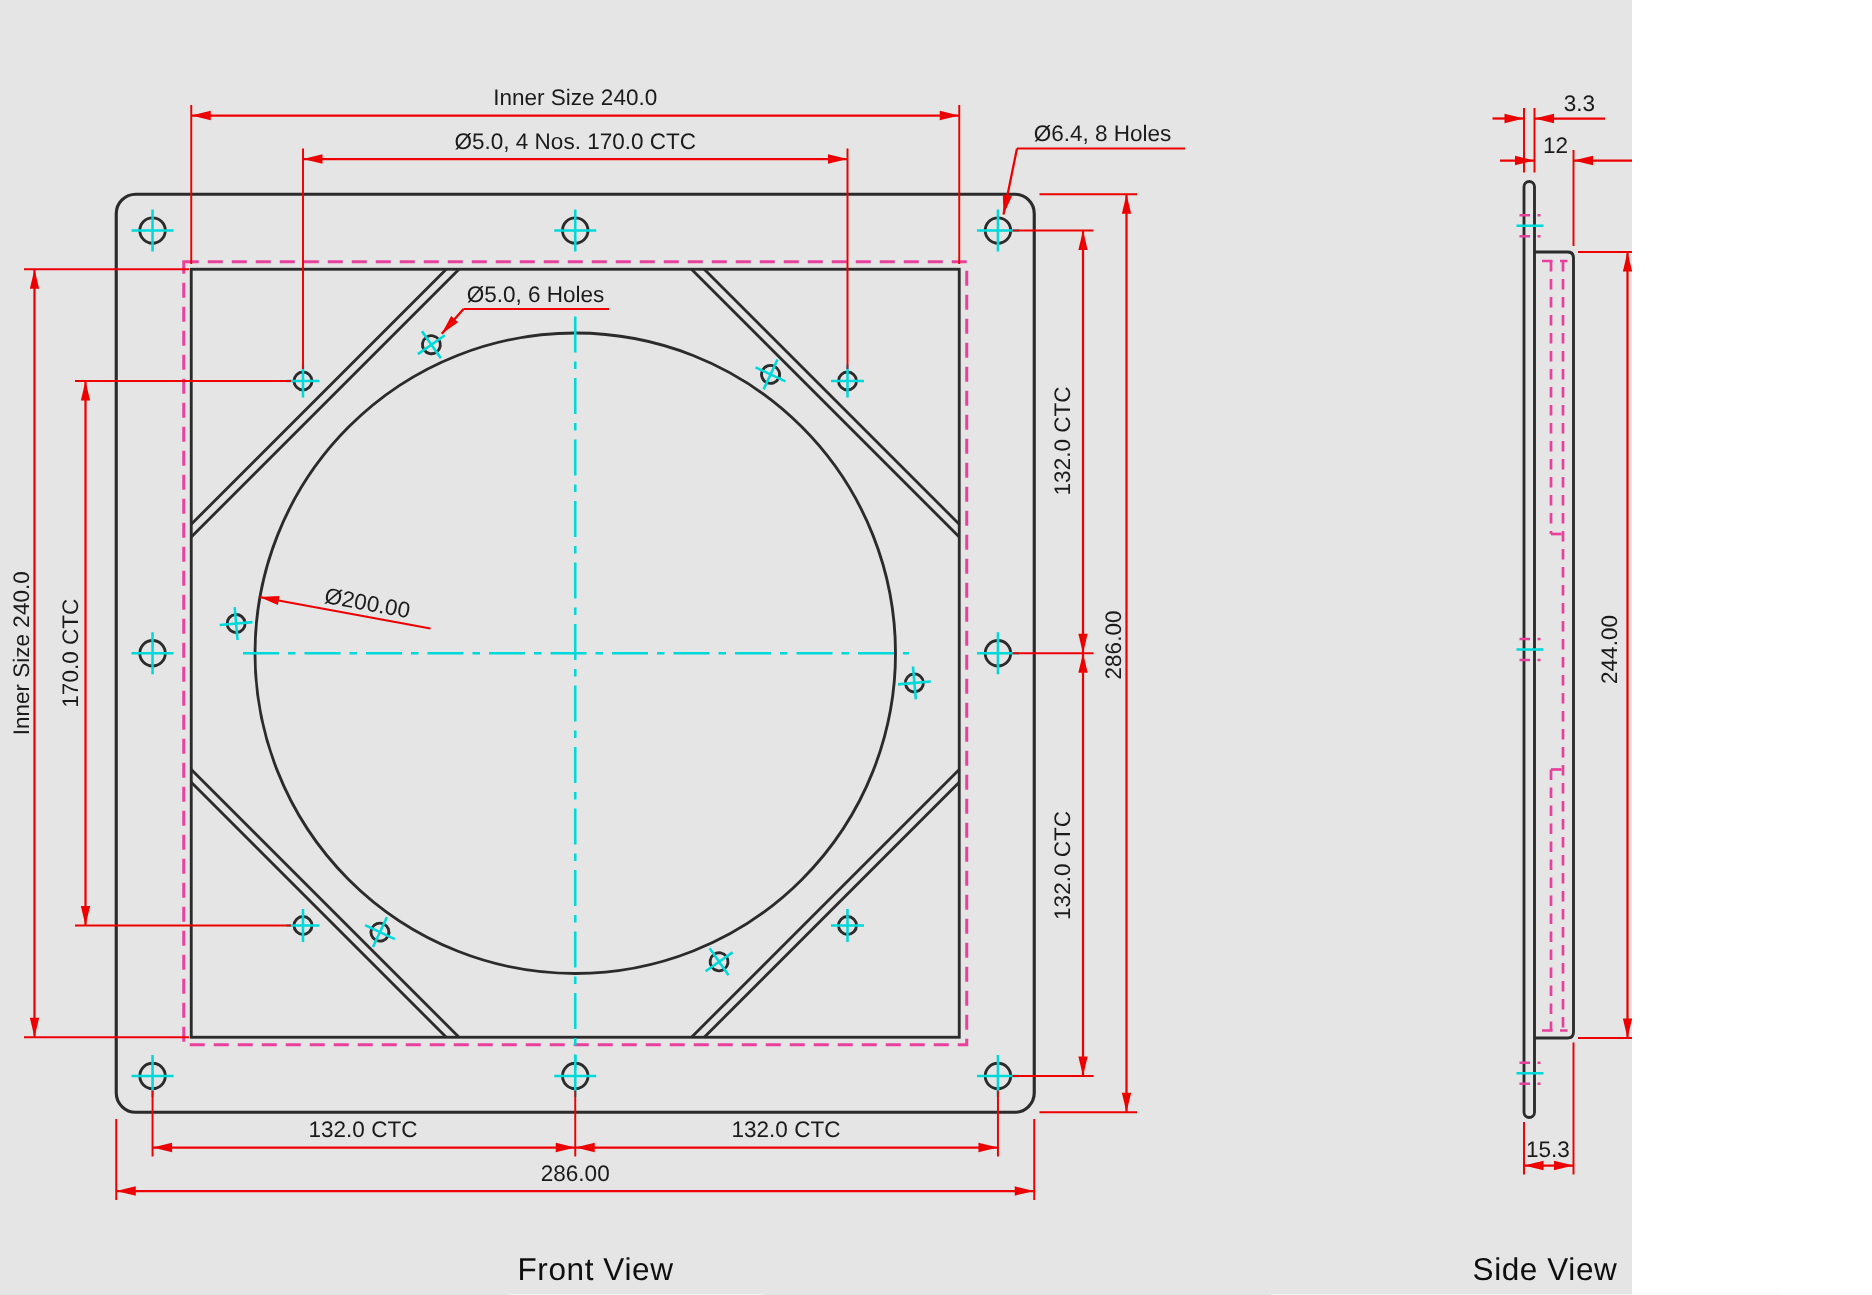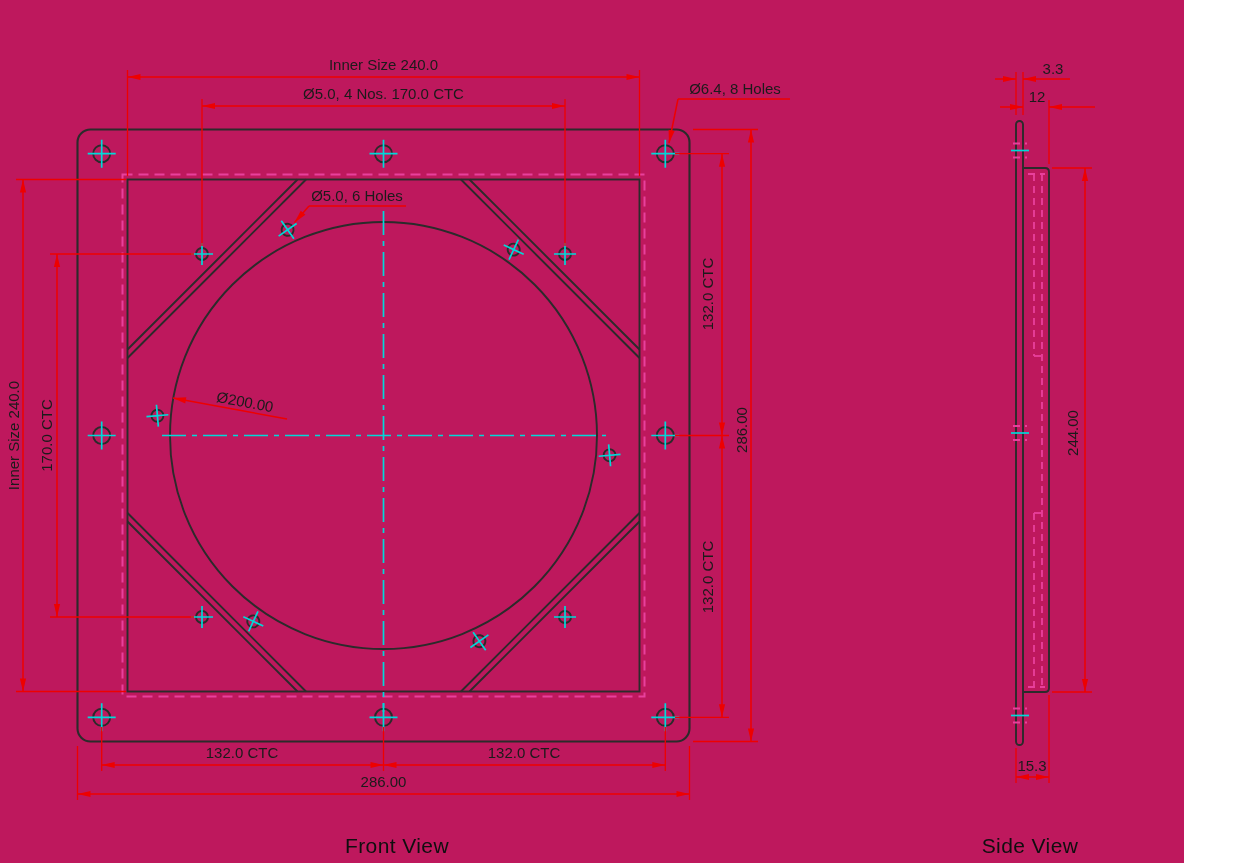--- a/index.html
+++ b/index.html
@@ -1,16 +1,16 @@
 <!DOCTYPE html>
 <html><head>
 <meta charset="utf-8">
 <style>
   html,body{margin:0;padding:0;background:#ffffff;}
-  .stage{width:1184px;height:863px;position:relative;background:#be185d;overflow:hidden;}
+  .stage{width:1088px;height:863px;position:relative;background:#e5e5e5;overflow:hidden;}
   svg{display:block;}
   
   .ol{stroke:#2b2b2b;stroke-width:2.1;fill:none;stroke-linecap:round;}
   .olt{stroke:#2b2b2b;stroke-width:1.9;fill:none;}
   .dim{stroke:#ee0000;stroke-width:1.5;fill:none;}
   .ext{stroke:#ee0000;stroke-width:1.3;fill:none;}
   .cl{stroke:#00d9d9;stroke-width:1.7;fill:none;}
   .cld{stroke:#00d9d9;stroke-width:1.7;fill:none;stroke-dasharray:24 6 5 6;}
   .hid{stroke:#e8409c;stroke-width:2;fill:none;stroke-dasharray:10 6;}
   .hids{stroke:#e8409c;stroke-width:1.8;fill:none;stroke-dasharray:7 5;}

